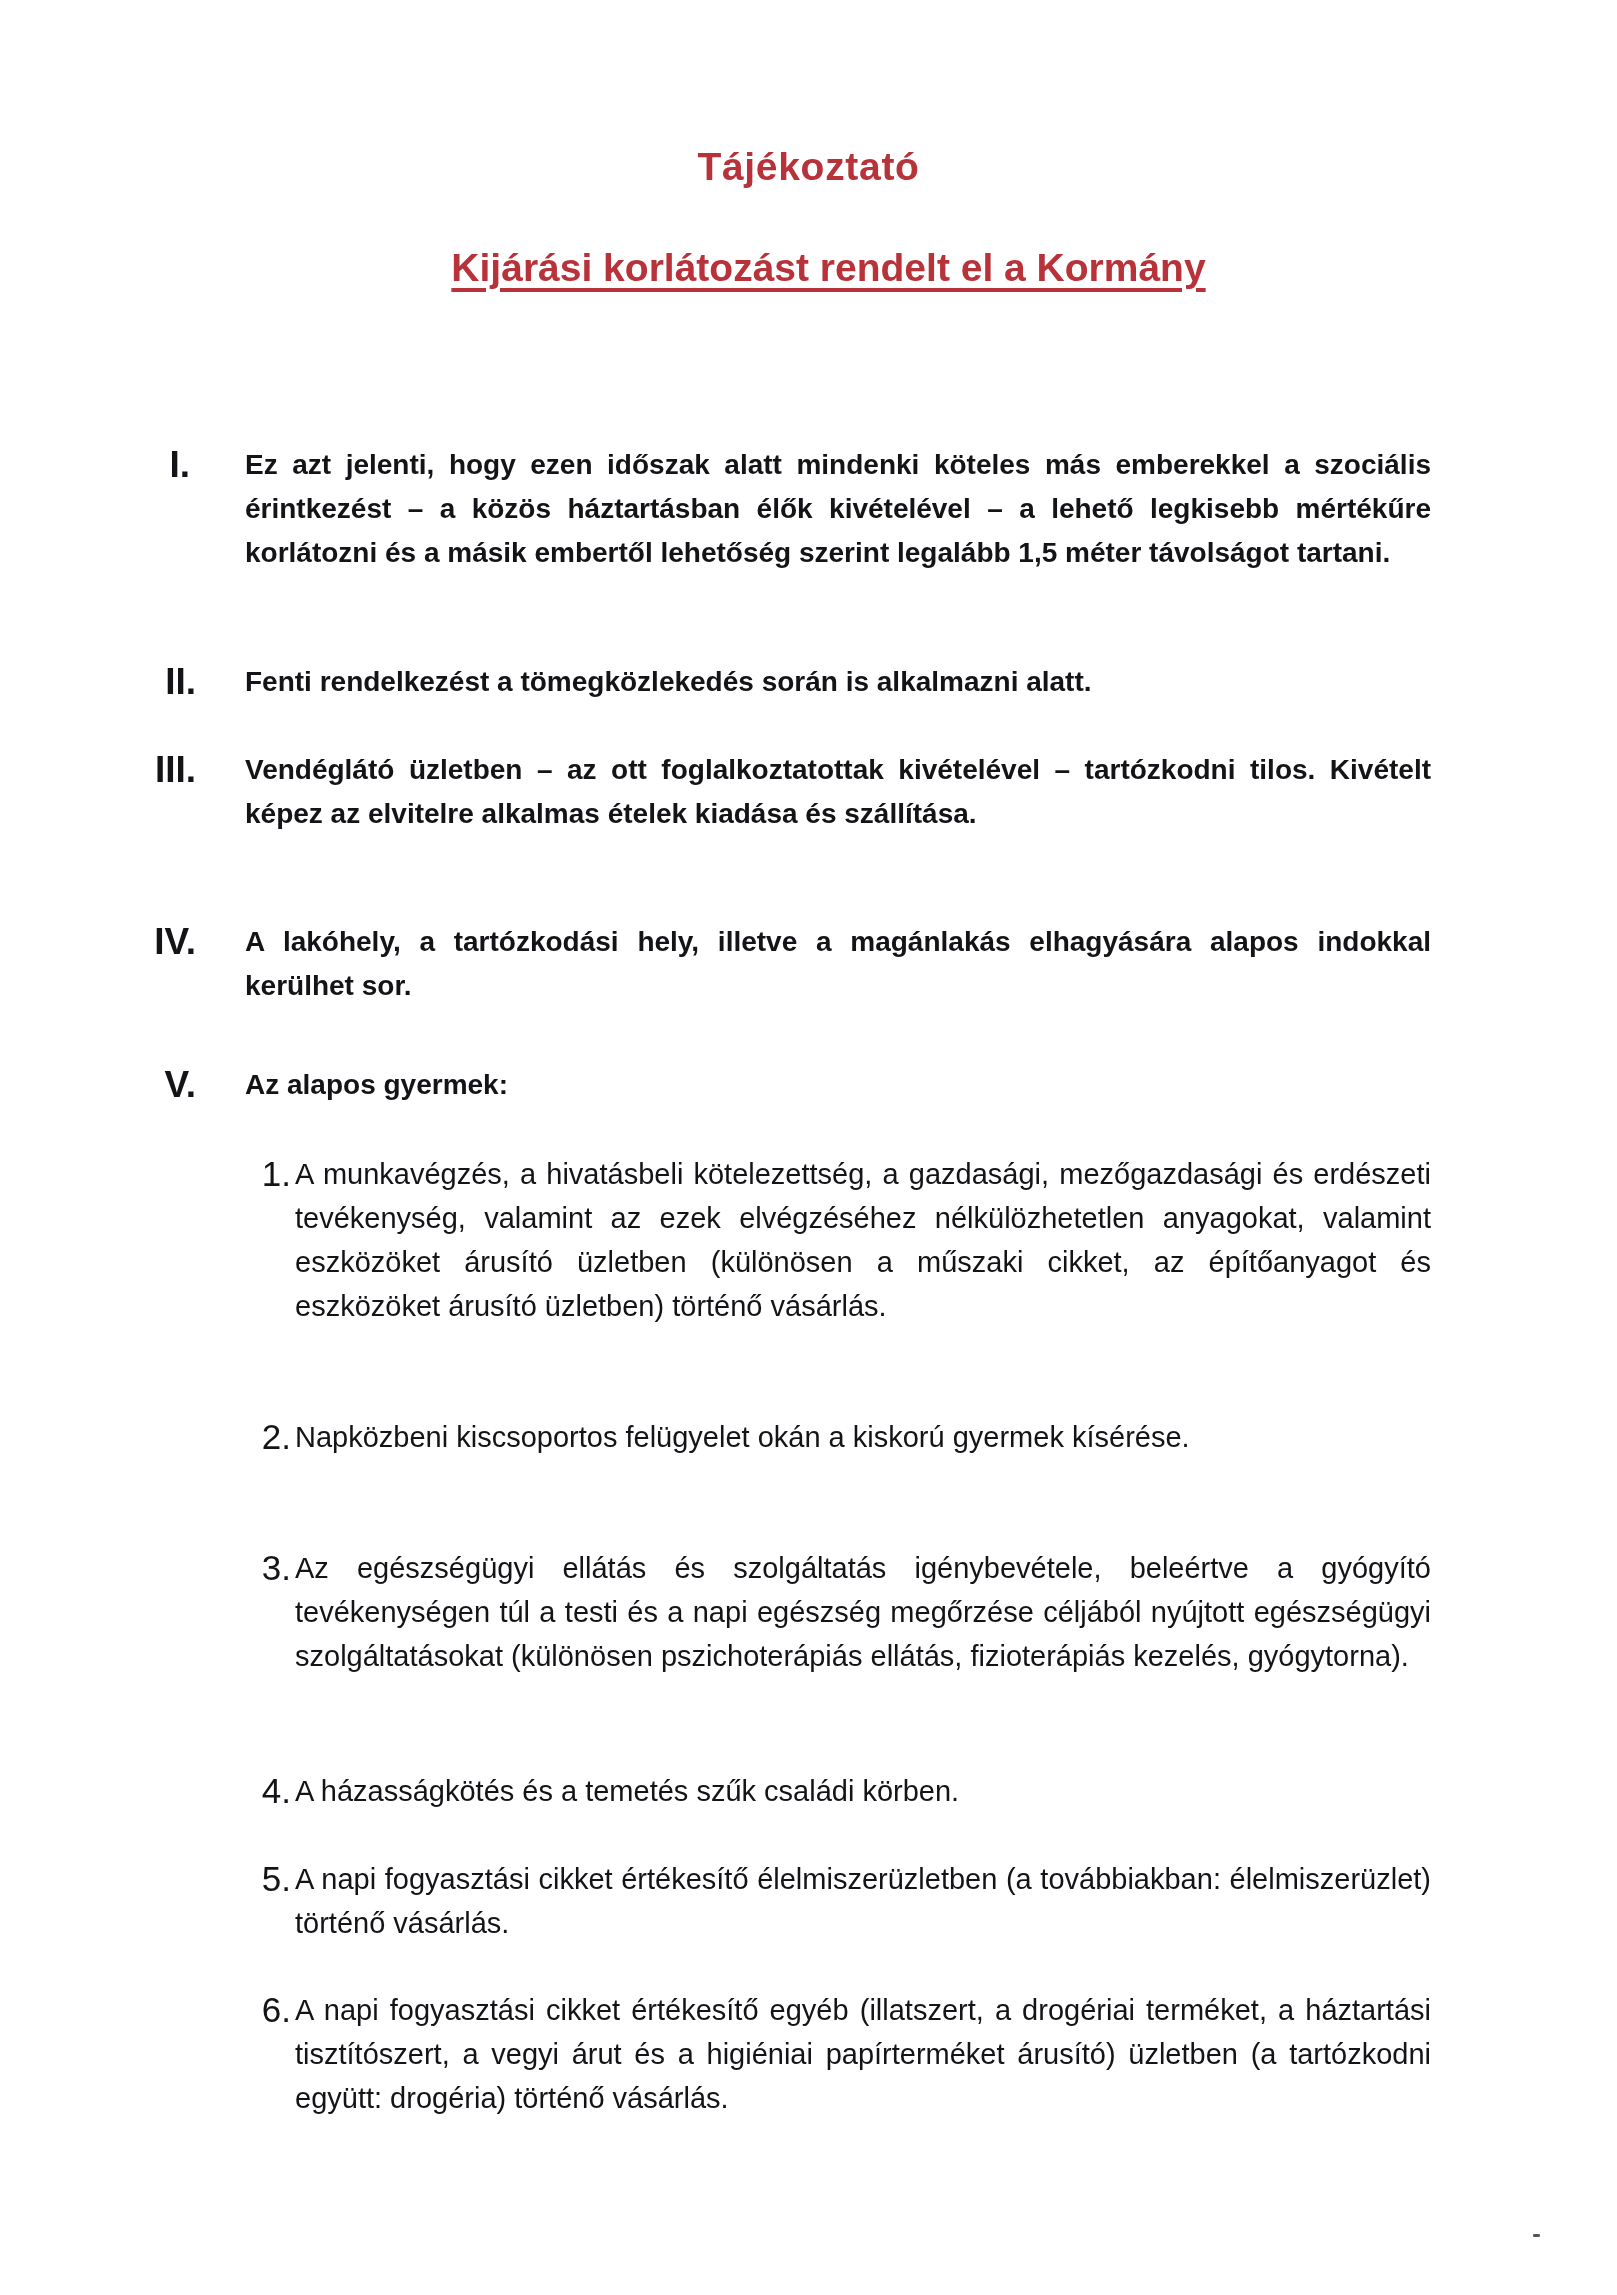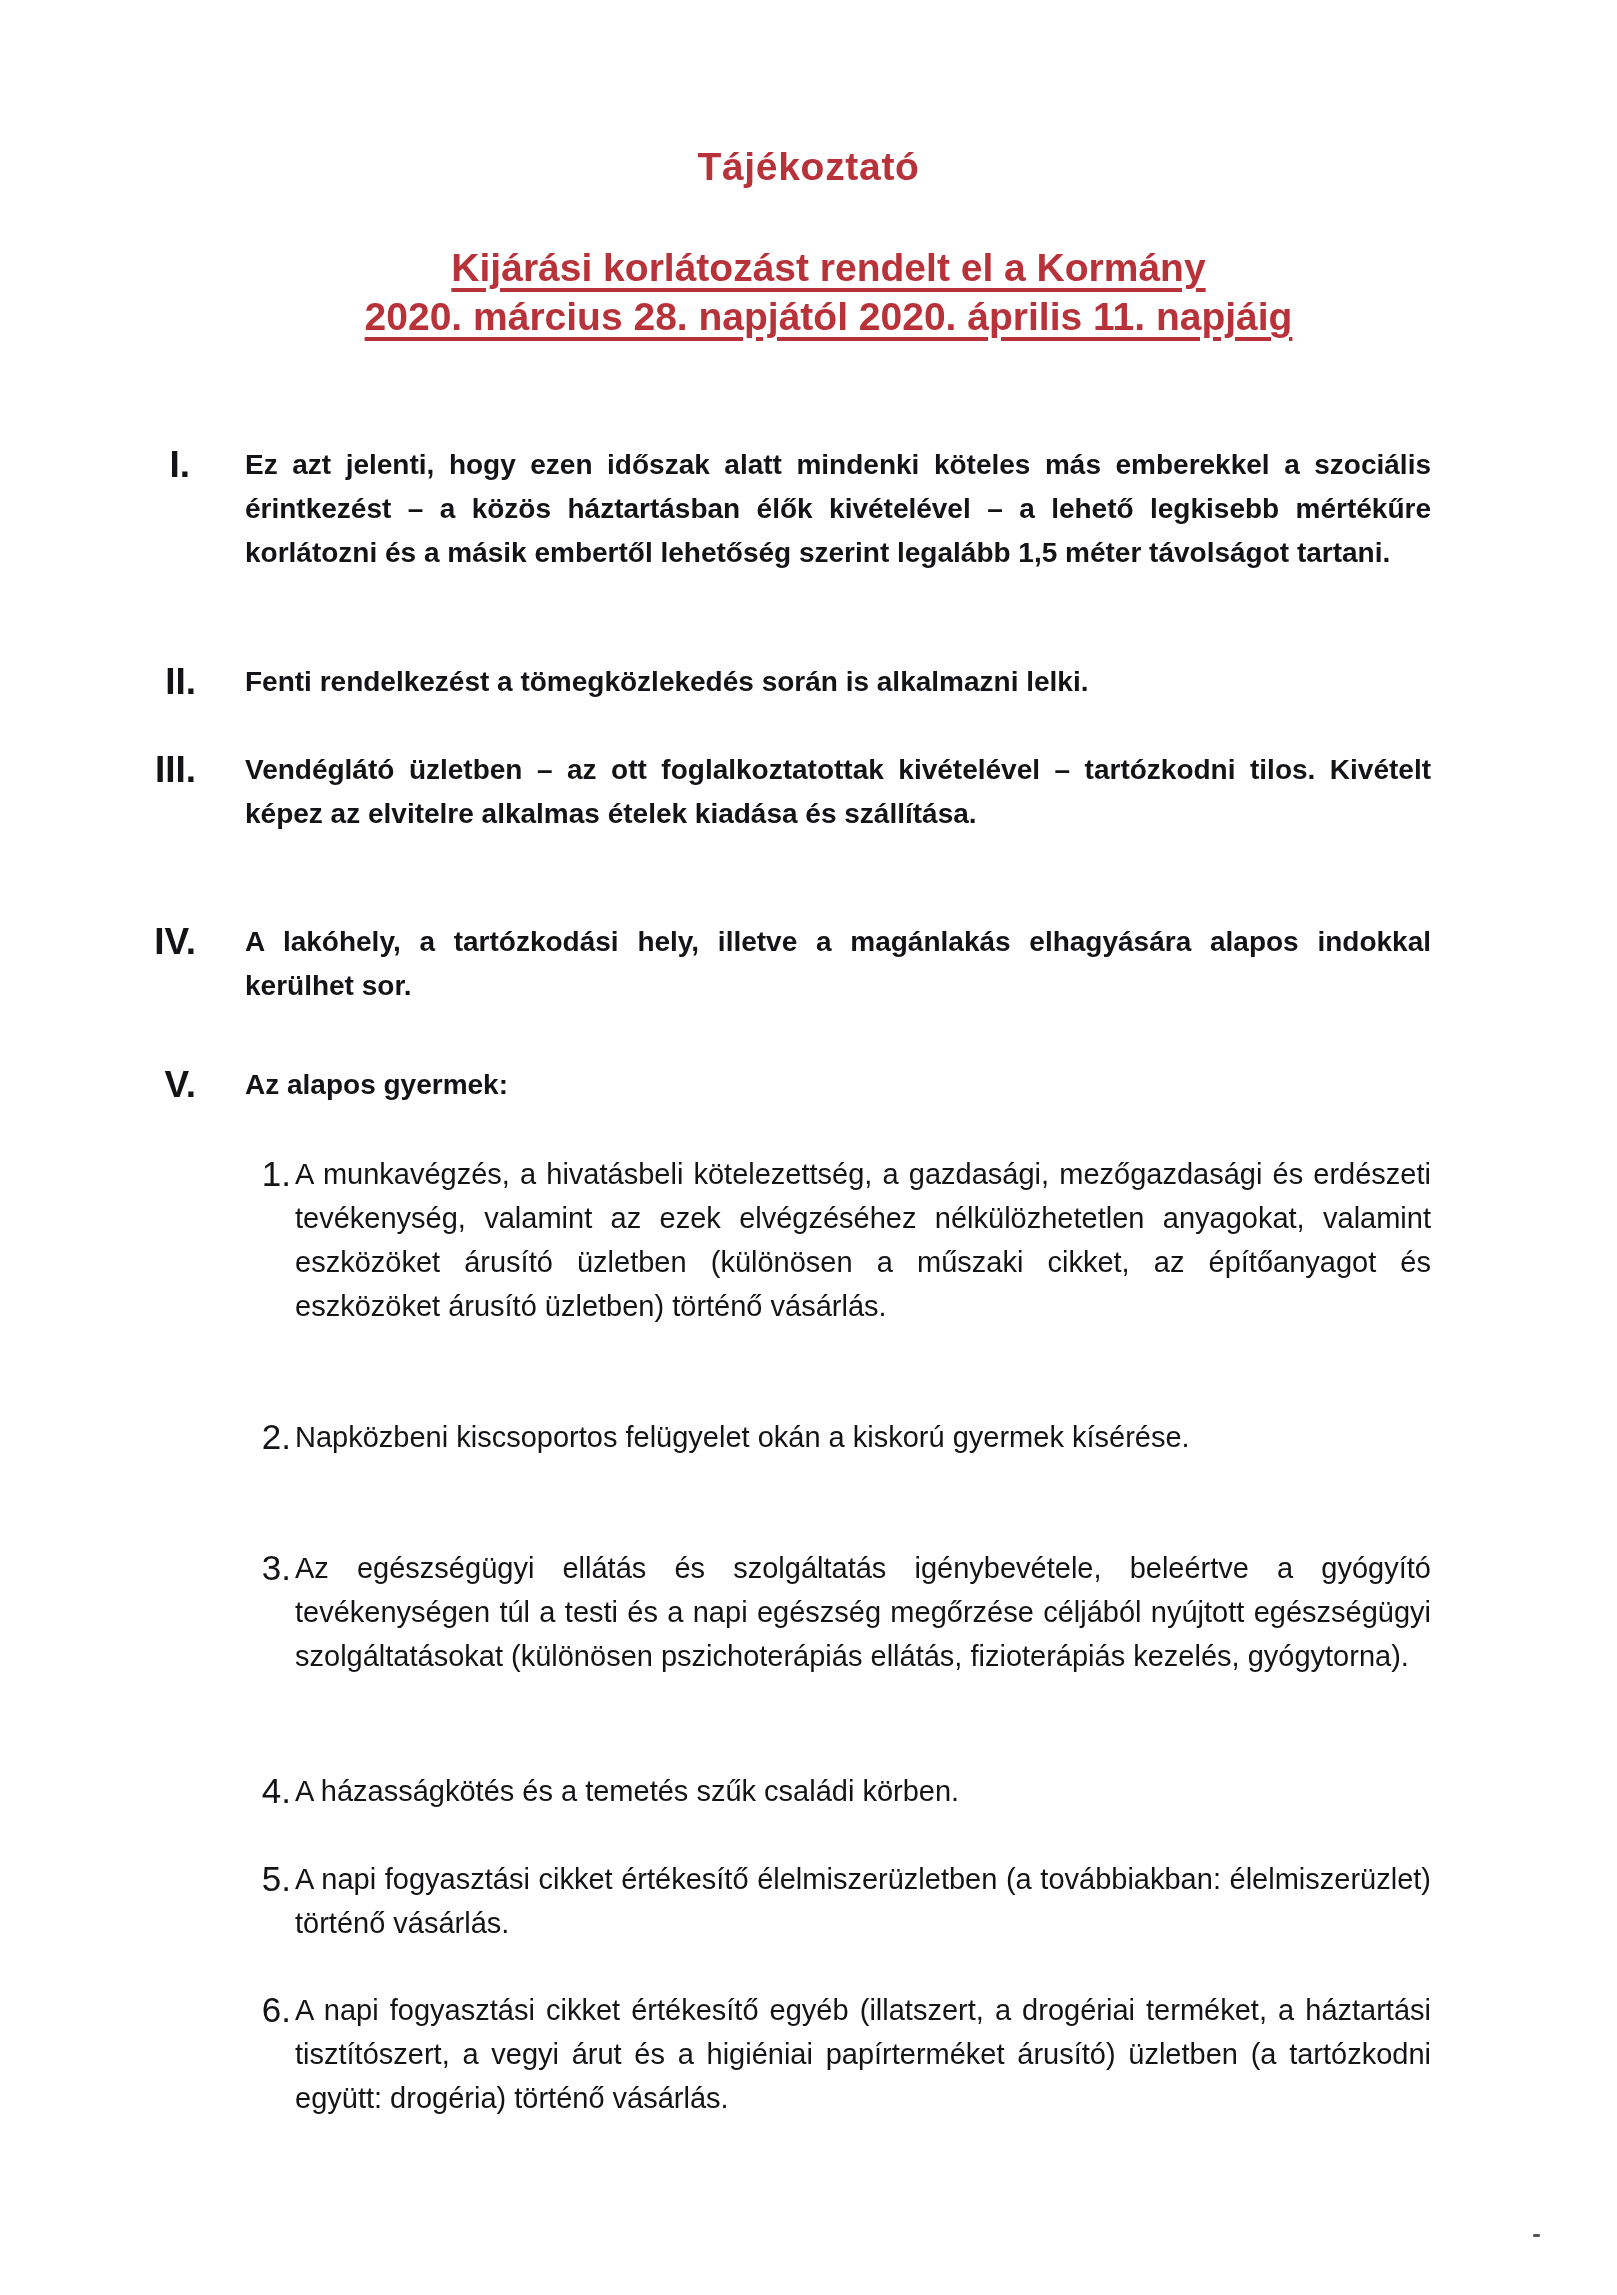--- a/index.html
+++ b/index.html
@@ -116,35 +116,34 @@
 </style>
 </head>
 <body>
 
 <div class="page">
 
   <div class="title">Tájékoztató</div>
 
   <div class="subtitle">
     <div class="sline"><span>Kijárási korlátozást rendelt el a Kormány</span></div>
-    <div class="sline"><span>2020. március 28. napjától 2020. április 11. napjáig</span></div>
   </div>
 
   <div class="section" style="top:443px;">
     <div class="roman" style="left:190px;">
         <span>I.</span>
       </div>
     <div class="sec-text">Ez azt jelenti, hogy ezen időszak alatt mindenki köteles más emberekkel a szociális érintkezést – a közös háztartásban élők kivételével – a lehető legkisebb mértékűre korlátozni és a másik embertől lehetőség szerint legalább 1,5 méter távolságot tartani.</div>
   </div>
 
   <div class="section" style="top:660px;">
     <div class="roman" style="left:196px;">
         <span>II.</span>
       </div>
-    <div class="sec-text">Fenti rendelkezést a tömegközlekedés során is alkalmazni lelki.</div>
+    <div class="sec-text">Fenti rendelkezést a tömegközlekedés során is alkalmazni alatt.</div>
   </div>
 
   <div class="section" style="top:748px;">
     <div class="roman" style="left:196px;">
         <span>III.</span>
       </div>
     <div class="sec-text">Vendéglátó üzletben – az ott foglalkoztatottak kivételével – tartózkodni tilos. Kivételt képez az elvitelre alkalmas ételek kiadása és szállítása.</div>
   </div>
 
   <div class="section" style="top:920px;">

